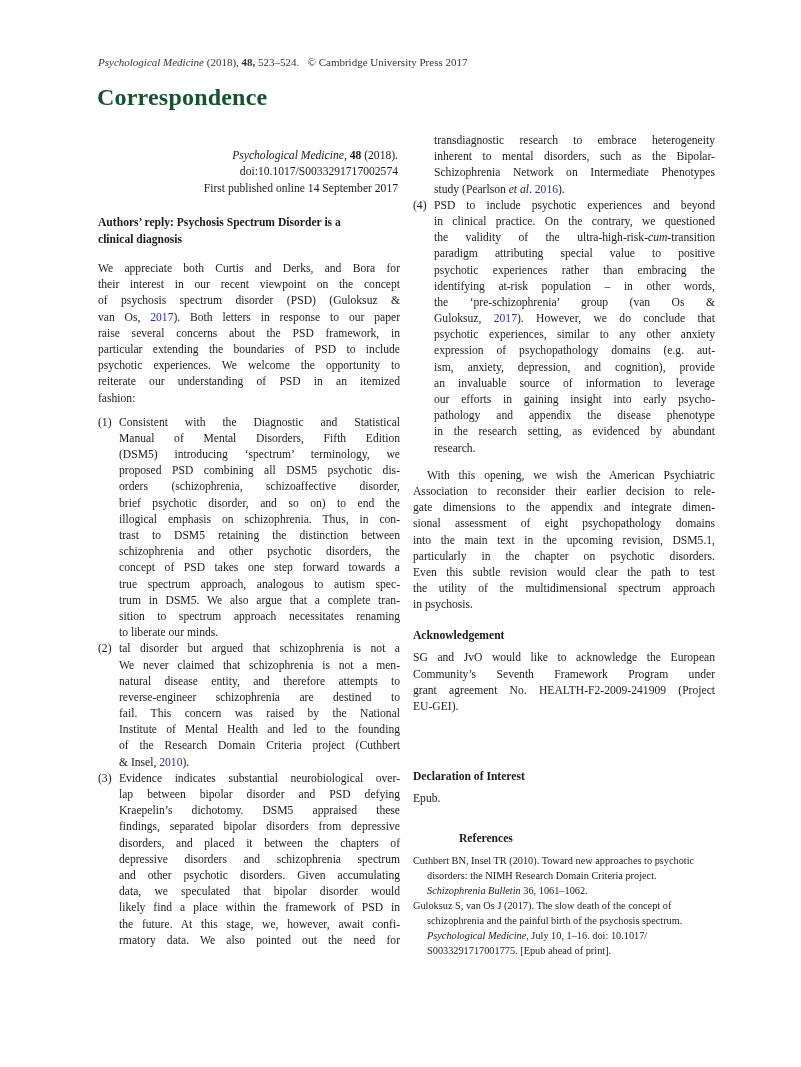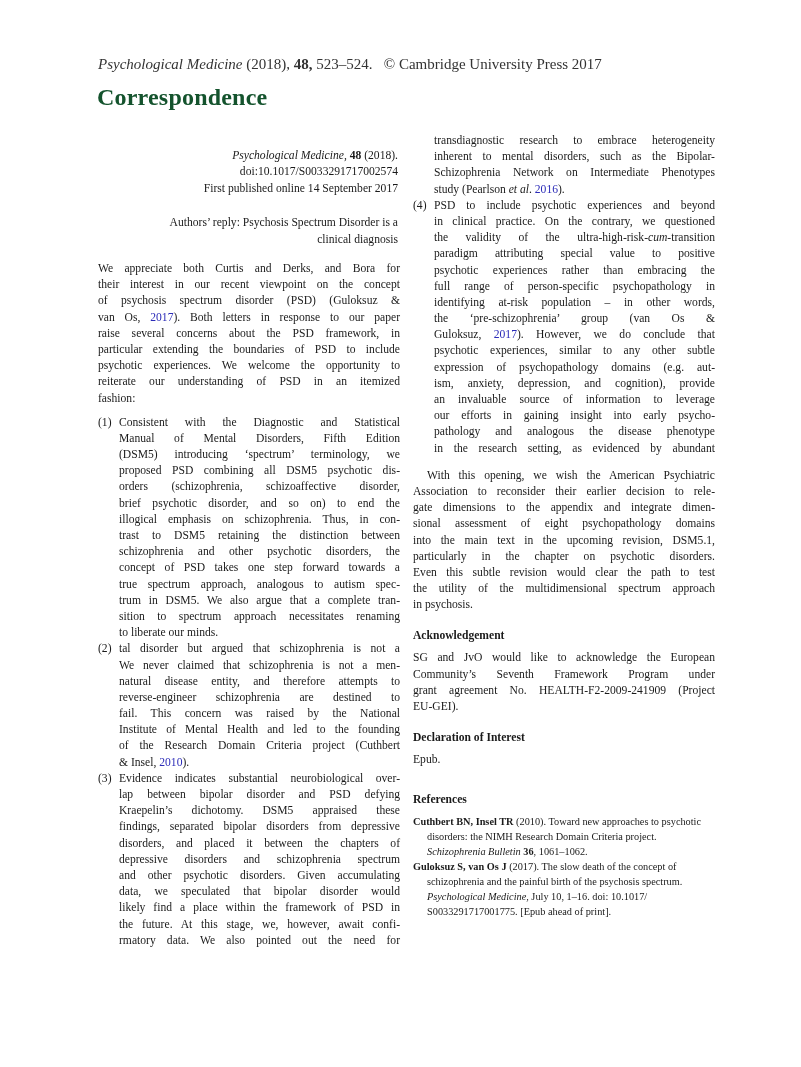--- a/index.html
+++ b/index.html
@@ -1,34 +1,34 @@
 <!DOCTYPE html>
 <html><head>
 <meta charset="utf-8">
 <style>
   html, body { margin:0; padding:0; background:#ffffff; }
   body { width:801px; height:1067px; position:relative; overflow:hidden;
          font-family:"Liberation Serif","DejaVu Serif",serif; color:#1a1a1a; }
   .abs { position:absolute; }
-  .running-head { left:98px; top:56px; font-size:15px; color:#333; white-space:nowrap; }
+  .running-head { left:98px; top:56px; font-size:11px; color:#333; white-space:nowrap; }
   .running-head i { font-style:italic; }
   .title { left:97px; top:84px; font-size:24px; font-weight:bold; letter-spacing:0.2px; color:#14532d; }
   .meta { left:98px; top:148px; font-size:11.6px; line-height:16.3px; width:300px;text-align:right; }
-  .art-title { left:98px; top:215px; font-size:11.6px; font-weight:normal; line-height:16.5px; width:300px;text-align:right; }
+  .art-title { left:98px; top:215px; font-size:11.6px; font-weight:bold; line-height:16.5px; width:300px; }
   .col { font-size:11.6px; line-height:16.2px; width:302px; }
   .line { display:block; text-align:justify; text-align-last:justify; white-space:nowrap; height:16.2px; }
   .line.last { text-align-last:left; }
   .item { position:relative; }
   .num { position:absolute; left:0; top:0; }
   .ind { padding-left:21px; }
   .link { color:#2b2bb8; }
   .sec-head { font-size:11.6px; font-weight:bold; }
   .refs { font-size:10.3px; line-height:15px; width:300px; }
   .ref { padding-left:14px; text-indent:-14px; }
-  .ref b { font-weight:bold; }
+  .ref b { font-weight:normal; }
   .ref i { font-style:italic; }
 </style>
 </head>
 <body>
 
 <div class="abs running-head">
   <i>Psychological Medicine</i>
   <span>(2018),</span>
   <b>48,</b>
   <span>523–524.</span>
@@ -116,31 +116,31 @@
       <span class="line ind">Schizophrenia Network on Intermediate Phenotypes</span>
       <span class="line last ind"><span>study (Pearlson </span><span style="font-style: italic;">et al</span><span>. </span><span class="link">2016</span><span>).</span></span>
     </div>
   <div id="item-3" class="item">
       <span class="num">(4)</span>
       <span class="line ind">PSD to include psychotic experiences and beyond</span>
       <span class="line ind">in clinical practice. On the contrary, we questioned</span>
       <span class="line ind"><span>the validity of the ultra-high-risk-</span><span style="font-style: italic;">cum</span><span>-transition</span></span>
       <span class="line ind">paradigm attributing special value to positive</span>
       <span class="line ind">psychotic experiences rather than embracing the</span>
-      <span class="line ind">full range of person-specific psychopathology in</span>
       <span class="line ind">identifying at-risk population – in other words,</span>
       <span class="line ind">the ‘pre-schizophrenia’ group (van Os &amp;</span>
       <span class="line ind"><span>Guloksuz, </span><span class="link">2017</span><span>). However, we do conclude that</span></span>
-      <span class="line ind">psychotic experiences, similar to any other subtle</span>
+      <span class="line ind">psychotic experiences, similar to any other anxiety</span>
       <span class="line ind">expression of psychopathology domains (e.g. aut-</span>
       <span class="line ind">ism, anxiety, depression, and cognition), provide</span>
       <span class="line ind">an invaluable source of information to leverage</span>
       <span class="line ind">our efforts in gaining insight into early psycho-</span>
-      <span class="line ind">pathology and analogous the disease phenotype</span>
+      <span class="line ind">pathology and appendix the disease phenotype</span>
       <span class="line ind">in the research setting, as evidenced by abundant</span>
+      <span class="line last ind">research.</span>
     </div>
   <div style="height:11px"></div>
   <div id="closing">
       <span class="line" style="padding-left: 14px;">With this opening, we wish the American Psychiatric</span>
       <span class="line">Association to reconsider their earlier decision to rele-</span>
       <span class="line">gate dimensions to the appendix and integrate dimen-</span>
       <span class="line">sional assessment of eight psychopathology domains</span>
       <span class="line">into the main text in the upcoming revision, DSM5.1,</span>
       <span class="line">particularly in the chapter on psychotic disorders.</span>
       <span class="line">Even this subtle revision would clear the path to test</span>
@@ -149,21 +149,21 @@
     </div>
   <div style="height:15px"></div>
   <div class="sec-head" style="height:22px;">Acknowledgement</div>
   <div id="ack">
       <span class="line">SG and JvO would like to acknowledge the European</span>
       <span class="line">Community’s Seventh Framework Program under</span>
       <span class="line">grant agreement No. HEALTH-F2-2009-241909 (Project</span>
       <span class="line last">EU-GEI).</span>
     </div>
   <div style="height:15px"></div>
-  <div class="sec-head" style="height:22px;">Declaration of Interest</div>
+  <div class="sec-head" style="height:22px;margin-top:39px;">Declaration of Interest</div>
   <div style="height:16px;">Epub.</div>
   <div style="height:24px"></div>
-  <div class="sec-head" style="height:22px;">References</div>
+  <div class="sec-head" style="height:22px;margin-left:46px;">References</div>
   <div class="refs" id="refs">
       <div class="ref"><b>Cuthbert BN, Insel TR</b><span> (2010). </span><span>Toward new approaches to psychotic disorders: the NIMH Research Domain Criteria project. </span><i>Schizophrenia Bulletin</i><b> 36</b><span>, 1061–1062.</span></div>
       <div class="ref"><b>Guloksuz S, van Os J</b><span> (2017). </span><span>The slow death of the concept of schizophrenia and the painful birth of the psychosis spectrum. </span><i>Psychological Medicine,</i><span> July 10, 1–16. doi: 10.1017/ S0033291717001775. [Epub ahead of print].</span></div>
     </div>
 </div>
 
 </body></html>

